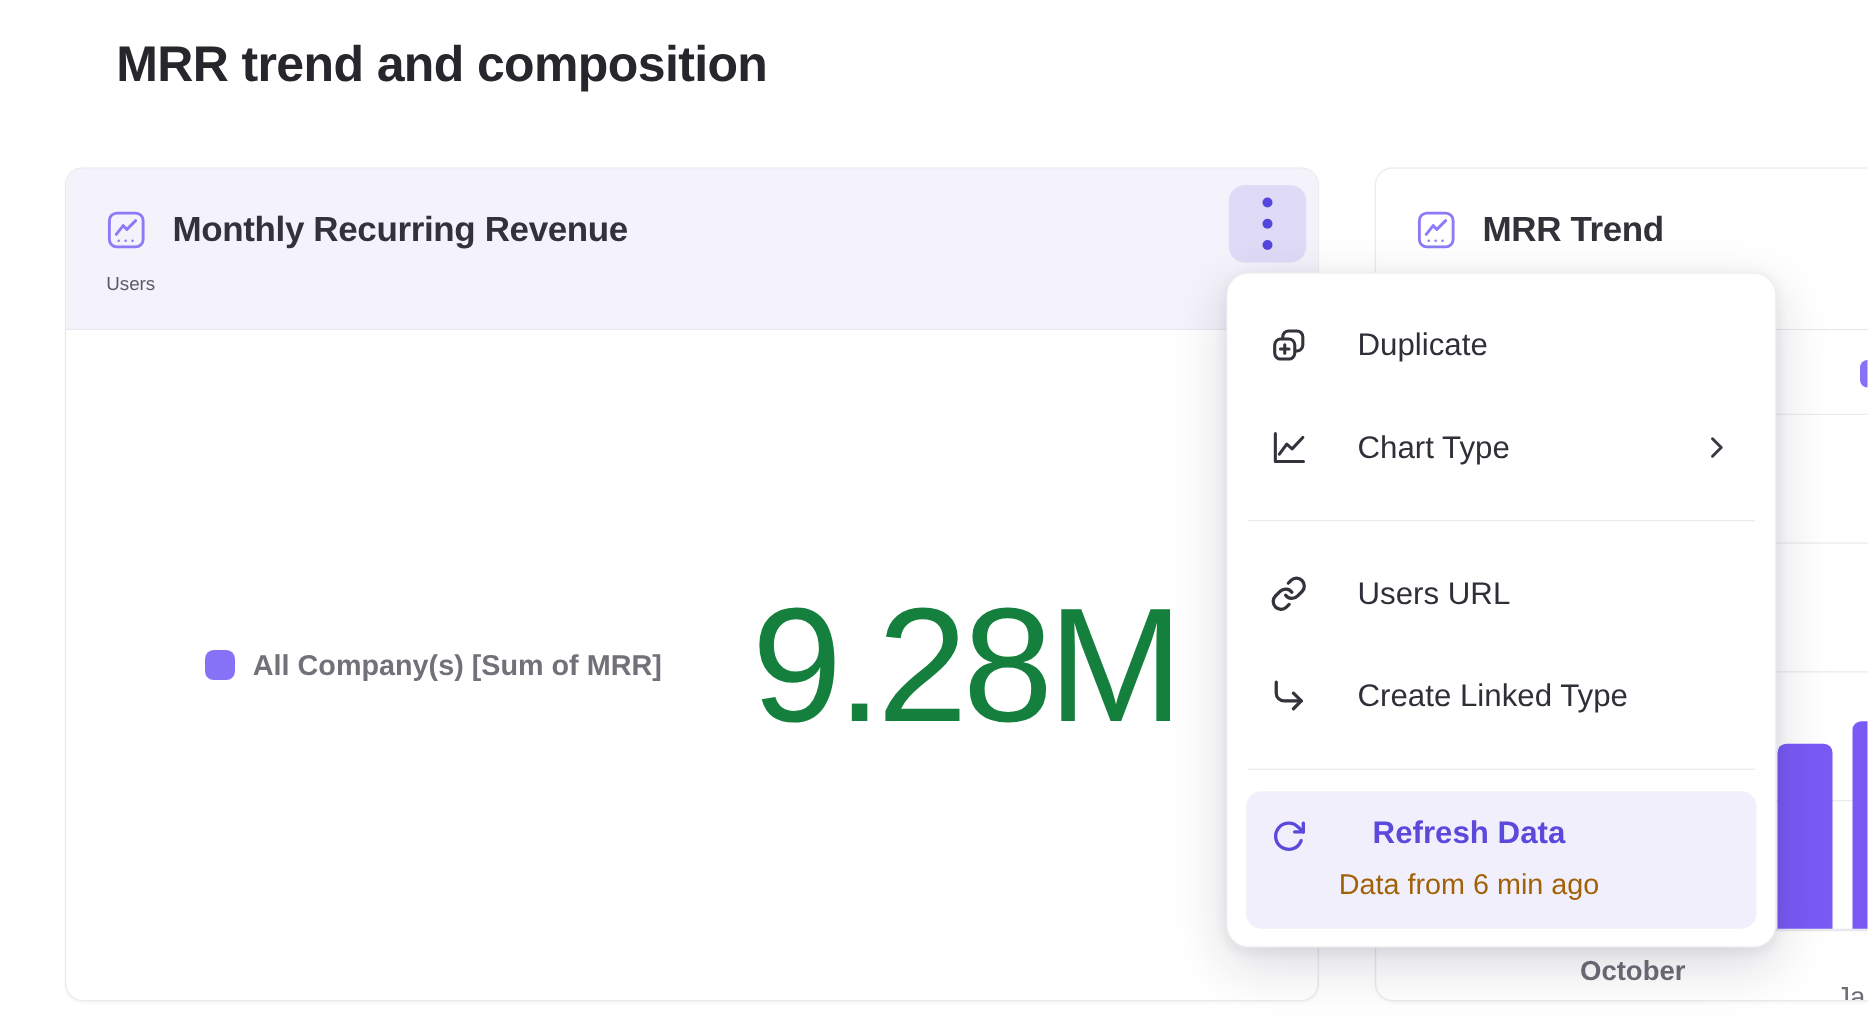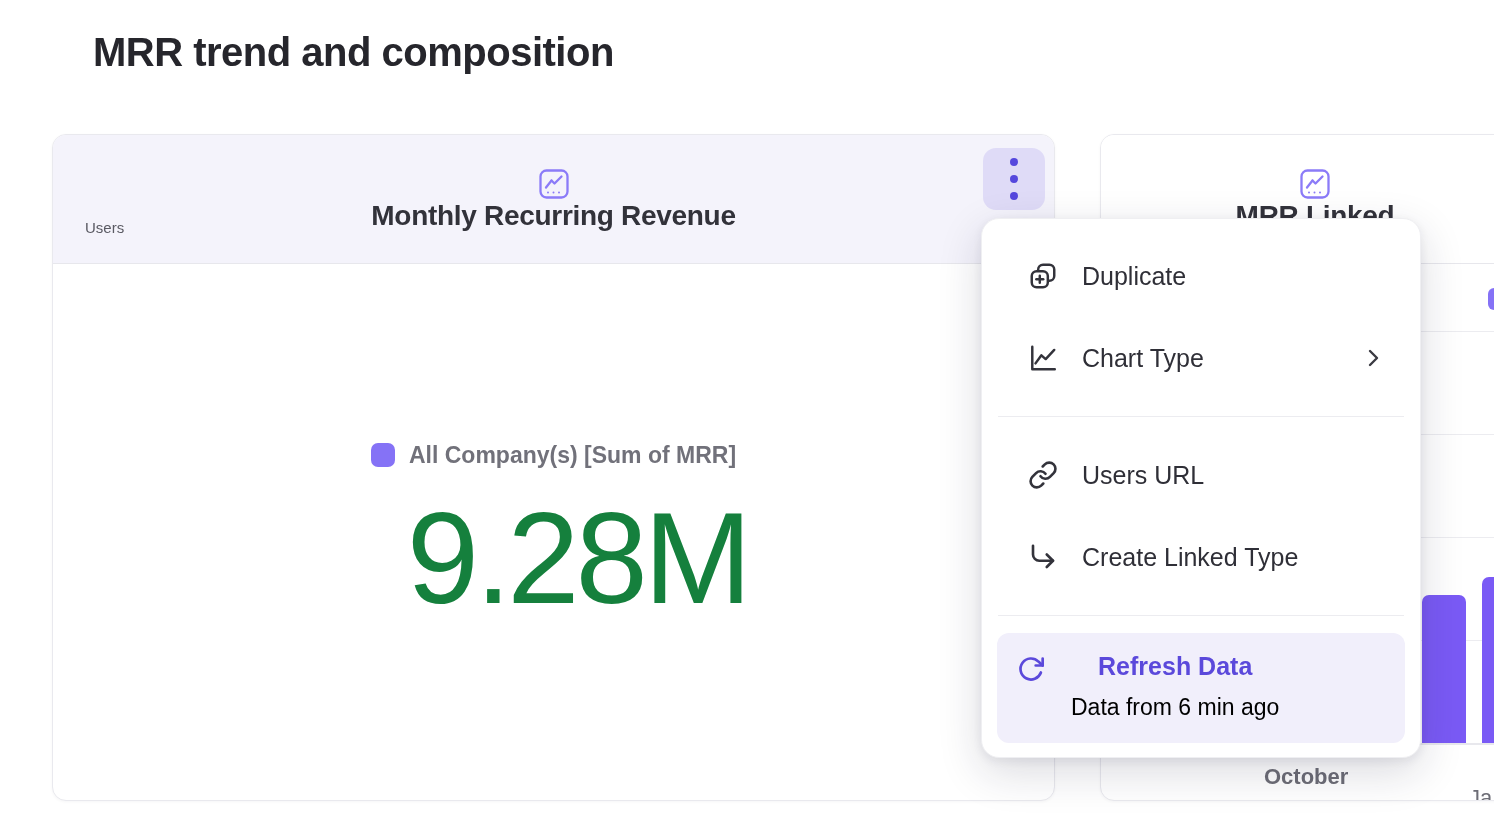--- a/index.html
+++ b/index.html
@@ -24,37 +24,37 @@
   .card.mrr { left:52px; width:1003px; }
   .card.trend { left:1100px; width:430px; }
 
   .card-header {
     position:relative; height:129px; border-bottom:1px solid #e7e7ec;
     border-radius:13px 13px 0 0;
   }
   .card.mrr .card-header { background:#f4f3fb; }
   .card.trend .card-header { background:#ffffff; }
 
-  .title-row { display:flex; align-items:center; padding:33px 32px 0 32px;flex-direction:column; }
+  .title-row { display:flex; align-items:center; gap:21px; padding:33px 32px 0 32px; }
   .card-title { font-size:28px; font-weight:700; color:#32323a; letter-spacing:-0.3px; }
   .card-subtitle { position:absolute; left:32px; top:84px; font-size:15px; color:#5a5a63; }
 
   .chart-glyph { width:32px; height:32px; flex:0 0 32px; }
 
   .kebab-btn {
     position:absolute; top:13px; right:9px; width:62px; height:62px;
     background:#dfdbf7; border:none; border-radius:13px; cursor:pointer;
     display:flex; align-items:center; justify-content:center; flex-direction:column; gap:9px;
   }
   .kebab-btn .dot { width:8px; height:8px; border-radius:50%; background:#5547dd; }
 
   
   .big-body {
     position:absolute; left:0; right:0; top:129px; bottom:0;
-    display:flex; flex-direction:column; align-items:center; justify-content:center; gap:24px;
+    display:flex; flex-direction:row; align-items:center; justify-content:center; gap:24px;
   }
   .legend-row { display:flex; align-items:center; gap:14px; }
   .legend-swatch { width:24px; height:24px; border-radius:7px; background:#8572f6; }
   .legend-label { font-size:23px; font-weight:600; color:#71717a; }
   .big-value { font-size:130px; font-weight:400; color:#15803d; letter-spacing:-4px; line-height:1;margin-left:48px; }
 
   
   .trend-plot { position:absolute; inset:0; border-radius:13px; overflow:hidden; }
   .gridline { position:absolute; left:30px; right:0; height:1px; background:#ececf0; }
   .axis-line { position:absolute; left:30px; right:0; height:2px; background:#e8e8ed; }
@@ -63,35 +63,35 @@
   .trend-swatch { position:absolute; width:22px; height:22px; border-radius:6px; background:#8572f6; }
 
   
   .menu {
     position:absolute; left:981px; top:218px; width:440px;
     background:#fff; border:1px solid #efeff2; border-radius:18px;
     box-shadow:0 14px 44px rgba(25,25,55,0.16), 0 3px 10px rgba(25,25,55,0.07);
     padding:16px 0 14px 0; z-index:10;
   }
   .menu-item {
-    display:flex; align-items:center; gap:24px; height:82px; padding:0 36px 0 34px;
-    cursor:pointer; font-size:25px; font-weight:500; color:#2f2f37;margin-left:12px;
+    display:flex; align-items:center; gap:40px; height:82px; padding:0 36px 0 34px;
+    cursor:pointer; font-size:25px; font-weight:500; color:#2f2f37;
   }
   .menu-item .mi-icon { width:30px; height:30px; flex:0 0 30px; display:flex; align-items:center; justify-content:center; }
   .menu-item .mi-label { flex:1; }
   .menu-item .chev { width:22px; height:22px; flex:0 0 22px; }
   .menu-divider { height:1px; background:#ececf0; margin:17px 16px; }
 
   .menu-refresh {
     margin:0 15px; background:#f1effb; border-radius:12px; cursor:pointer;
     padding:19px 20px 20px 20px; display:flex; gap:26px; height:110px;
   }
   .menu-refresh .mi-icon { width:28px; height:28px; margin-top:3px; flex:0 0 28px; }
   .refresh-label { font-size:25px; font-weight:700; color:#5b49db;text-align:center; }
-  .refresh-sub { font-size:23px; color:#000000; margin-top:13px; }
+  .refresh-sub { font-size:23px; color:#a16207; margin-top:13px; }
 
   svg { display:block; }
 </style>
 </head>
 <body>
 
 <div class="stage">
 
   <h1 class="page-title">MRR trend and composition</h1>
 
@@ -145,21 +145,21 @@
         <span class="chart-glyph">
           <svg viewBox="0 0 32 32" width="32" height="32" fill="none" stroke="#8b7bf8" stroke-width="2.3" stroke-linecap="round" stroke-linejoin="round">
             <rect x="2.5" y="2.5" width="27" height="27" rx="6"></rect>
             <polyline points="8,19.5 13.5,12.5 16.5,15.5 23.5,8.5"></polyline>
             <circle cx="13.5" cy="12.5" r="1" fill="#8b7bf8" stroke="none"></circle>
             <circle cx="10" cy="24.5" r="1" fill="#8b7bf8" stroke="none"></circle>
             <circle cx="15.5" cy="24.5" r="1" fill="#8b7bf8" stroke="none"></circle>
             <circle cx="21" cy="24.5" r="1" fill="#8b7bf8" stroke="none"></circle>
           </svg>
         </span>
-        <span class="card-title">MRR Linked</span>
+        <span class="card-title">MRR Trend</span>
       </div>
     </div>
   </section>
 
   <div class="menu">
 
     <div class="menu-item">
       <span class="mi-icon">
         <svg viewBox="0 0 28 28" width="30" height="30" fill="none" stroke="#33333b" stroke-width="2.3" stroke-linecap="round" stroke-linejoin="round">
           <rect x="9.5" y="3.5" width="15" height="15" rx="4.5"></rect>

